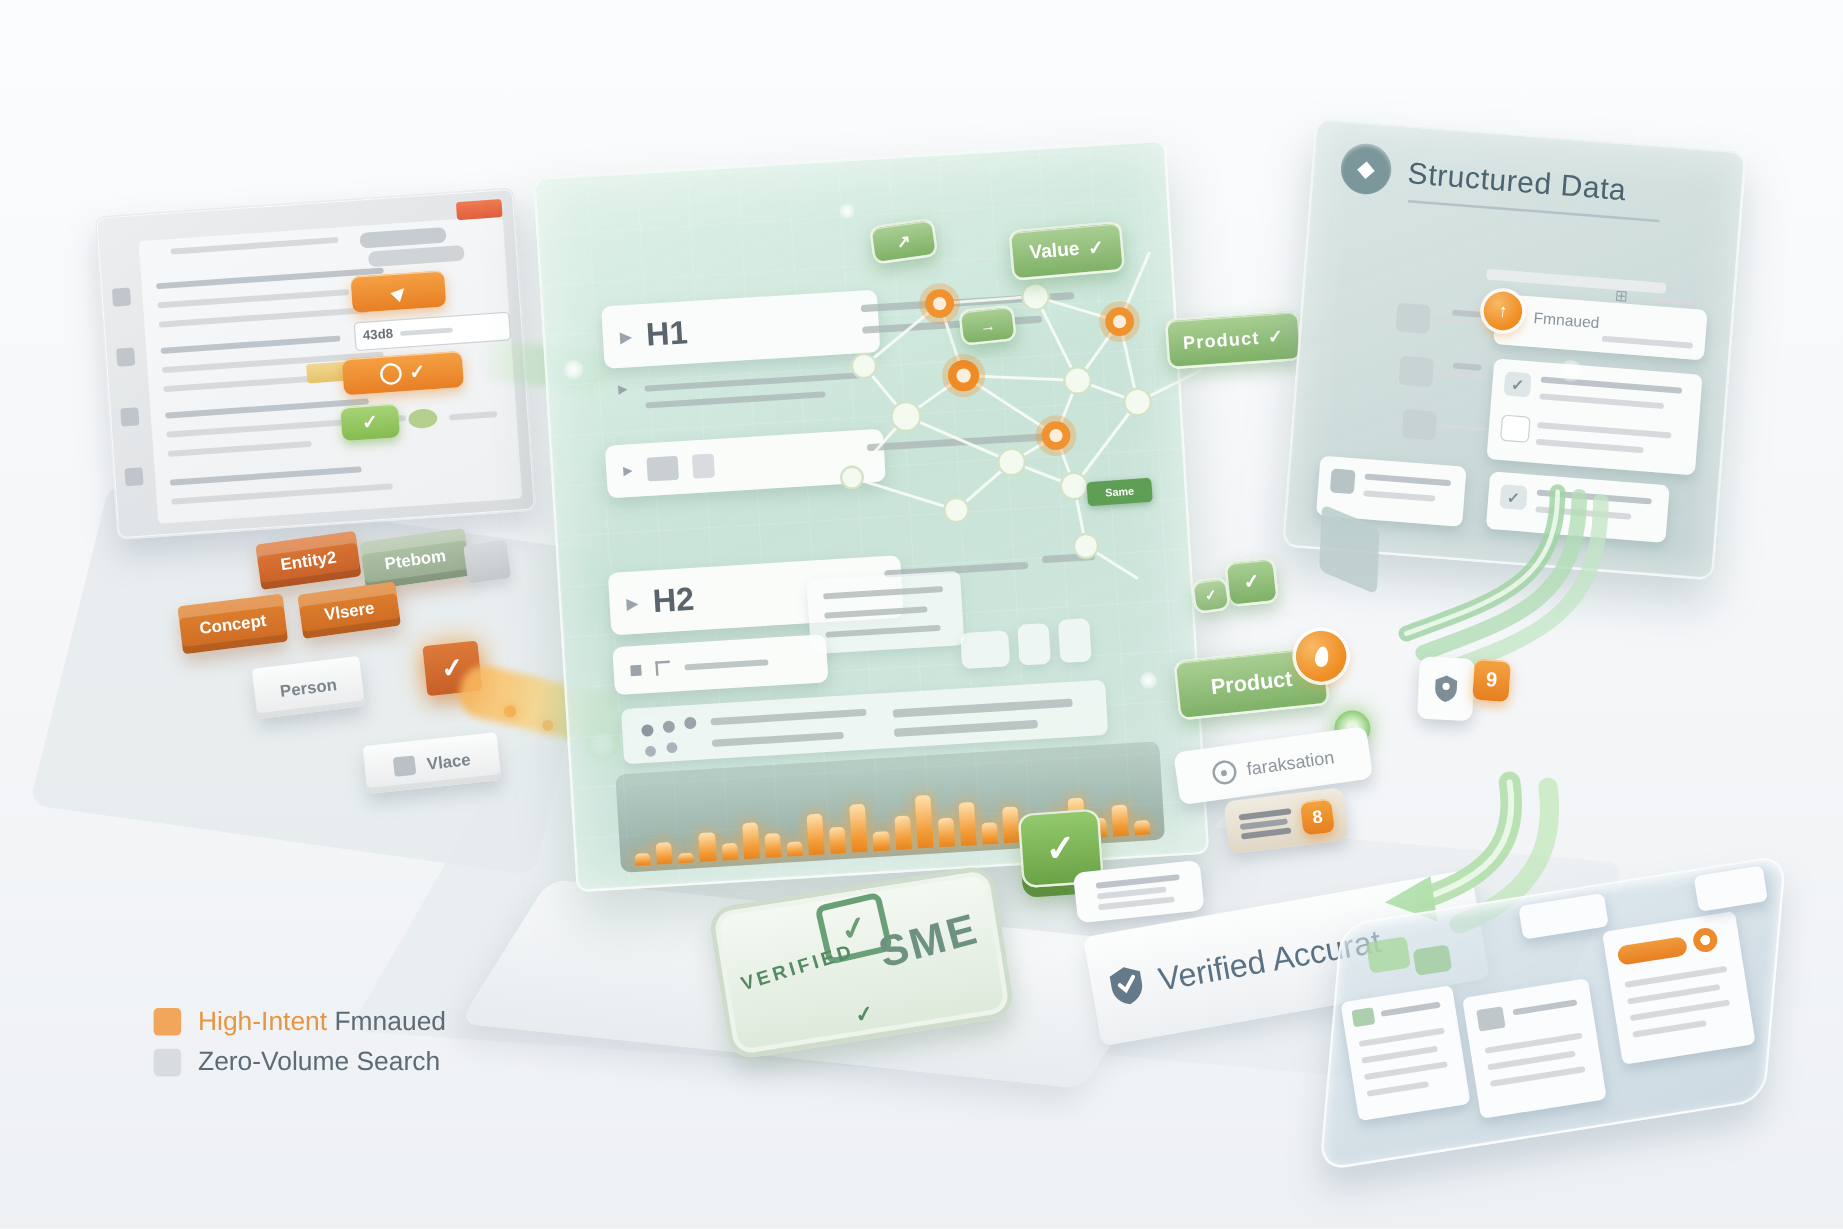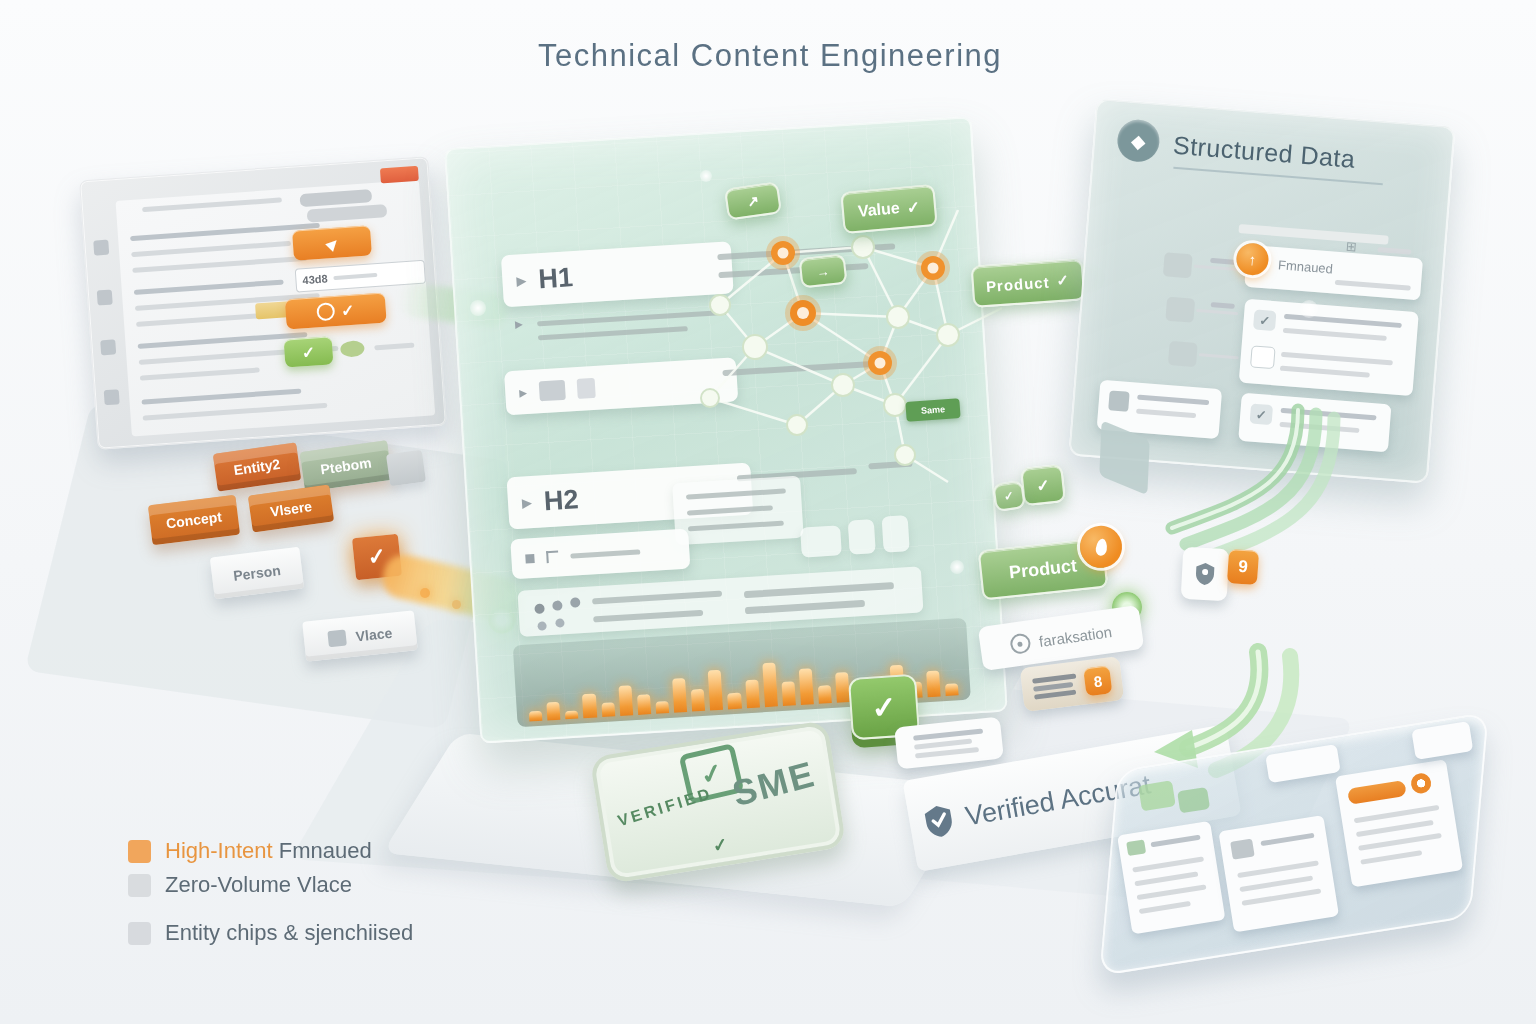--- a/index.html
+++ b/index.html
@@ -156,21 +156,20 @@
 </head>
 <body>
 
 <div class="canvas">
 
   <div class="platform" style="left:58px;top:432px;width:420px;height:268px;background:rgba(223,229,232,.55);transform:skew(-14deg,8deg);"></div>
   <div class="platform" style="left:360px;top:640px;width:600px;height:240px;background:rgba(230,235,238,.7);transform:skew(-30deg,4deg);"></div>
   <div class="platform" style="left:870px;top:700px;width:440px;height:190px;background:rgba(234,238,241,.8);transform:skew(-25deg,5deg);"></div>
   <div class="platform" style="left:420px;top:760px;width:520px;height:120px;background:linear-gradient(180deg,#f7f9fa,#e8ecef);transform:skew(-32deg,6deg);box-shadow:0 14px 20px rgba(160,172,182,.25);"></div>
 
-  <div class="title">Technical Content Engineering</div>
 
   <div class="monitor">
     <div class="m-inner"></div>
     <div class="m-sq" style="left:9px;top:60px;"></div>
     <div class="m-sq" style="left:9px;top:110px;"></div>
     <div class="m-sq" style="left:9px;top:160px;"></div>
     <div class="m-sq" style="left:9px;top:210px;"></div>
     <div class="ln lnl" style="left:60px;top:30px;width:140px;"></div>
     <div class="chip-red"></div>
     <div class="tab" style="right:58px;top:28px;width:72px;"></div>
@@ -554,25 +553,21 @@
     <div class="tcard" style="left:300px;top:4px;width:58px;height:30px;"></div>
   </div>
 
   <div class="legend">
     <div class="lg-row">
       <span class="swatch" style="background:#f1a65c;"></span>
       <span class="lg-txt"><span class="lg-accent">High-Intent</span><span> Fmnaued</span></span>
     </div>
     <div class="lg-row">
       <span class="swatch" style="background:#d9dcdf;"></span>
-      <span class="lg-txt">Zero-Volume Vlace</span>
-    </div>
-    <div class="lg-row" style="margin-top:22px;">
-      <span class="swatch" style="background:#d7dade;"></span>
-      <span class="lg-txt">Entity chips &amp; sjenchiised</span>
+      <span class="lg-txt">Zero-Volume Search</span>
     </div>
   </div>
 
   <div class="spark" style="left:470px;top:300px;width:16px;height:16px;"></div>
   <div class="spark" style="left:950px;top:560px;width:14px;height:14px;"></div>
   <div class="spark" style="left:1300px;top:300px;width:18px;height:18px;"></div>
   <div class="spark" style="left:700px;top:170px;width:12px;height:12px;"></div>
 </div>
 
 </body></html>

